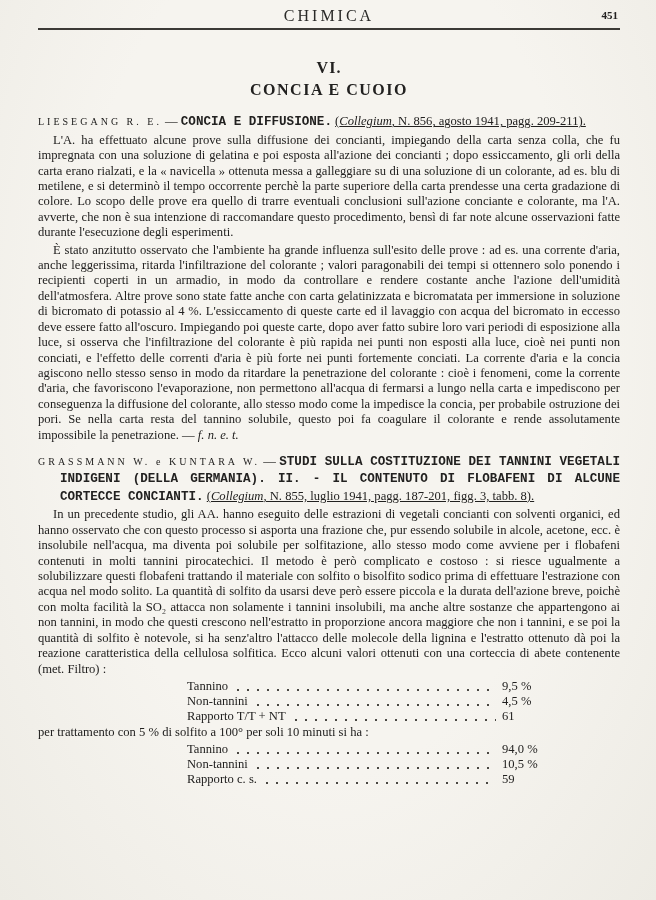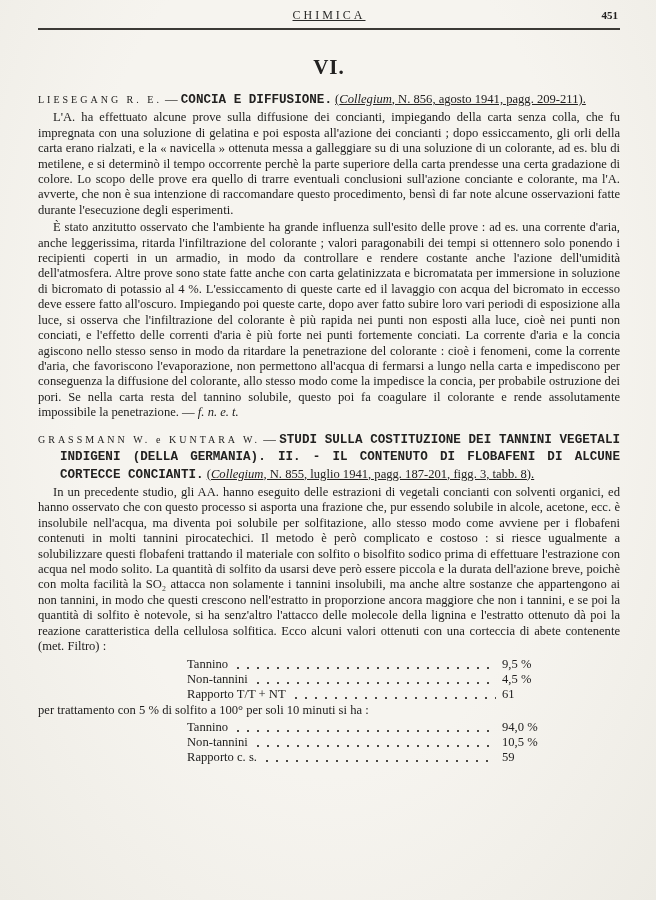--- a/index.html
+++ b/index.html
@@ -14,32 +14,32 @@
     color: #222120;
     padding: 8px 36px 0 38px;
     font-size: 12.6px;
     line-height: 15.4px;
   }
 
   
   .running-head { position: relative; height: 17px; }
   .head-title {
     position: absolute; left: 50%; transform: translateX(-50%);
-    font-size: 12px; letter-spacing: 3px; color: #2a2a28; text-decoration: underline;
+    font-size: 16px; letter-spacing: 3px; color: #2a2a28;
   }
   .head-page {
     position: absolute; right: 2px; top: 0;
     font-size: 11px; font-weight: bold;
   }
   .rule { margin-top: 3px; height: 1.5px; background: #3c3a36; }
 
   
   .sec-num {
     margin-top: 30px; text-align: center;
-    font-size: 21px; font-weight: bold; letter-spacing: 1px;
+    font-size: 16px; font-weight: bold; letter-spacing: 1px;
   }
   .sec-title {
     margin-top: 7px; text-align: center;
     font-size: 16px; font-weight: bold; letter-spacing: 1.5px;
   }
 
   
   .entry-head {
     text-align: justify;
     padding-left: 22px; text-indent: -22px;
@@ -82,20 +82,21 @@
 
 <div class="page">
 
   <div class="running-head">
     <span class="head-title">CHIMICA</span>
     <span class="head-page">451</span>
   </div>
   <div class="rule"></div>
 
   <div class="sec-num">VI.</div>
+  <div class="sec-title">CONCIA E CUOIO</div>
 
   <div class="entry entry-1">
     <p class="entry-head">
       <span class="authors">LIESEGANG R. E.</span>
       <span class="dash">—</span>
       <span class="etitle">CONCIA E DIFFUSIONE.</span>
       <span class="ref"><span>(</span><span class="journal">Collegium</span><span>, N. 856, agosto 1941, pagg. 209-211).</span></span>
     </p>
     <p class="body"><span>L'A. ha effettuato alcune prove sulla diffusione dei concianti, impiegando della carta senza colla, che fu impregnata con una soluzione di gelatina e poi esposta all'azione dei concianti ; dopo essiccamento, gli orli della carta erano rialzati, e la « navicella » ottenuta messa a galleggiare su di una soluzione di un colorante, ad es. blu di metilene, e si determinò il tempo occorrente perchè la parte superiore della carta prendesse una certa gradazione di colore. Lo scopo delle prove era quello di trarre eventuali conclusioni sull'azione conciante e colorante, ma l'A. avverte, che non è sua intenzione di raccomandare questo procedimento, bensì di far note alcune osservazioni fatte durante l'esecuzione degli esperimenti.</span></p>
     <p class="body"><span>È stato anzitutto osservato che l'ambiente ha grande influenza sull'esito delle prove : ad es. una corrente d'aria, anche leggerissima, ritarda l'infiltrazione del colorante ; valori paragonabili dei tempi si ottennero solo ponendo i recipienti coperti in un armadio, in modo da controllare e rendere costante anche l'azione dell'umidità dell'atmosfera. Altre prove sono state fatte anche con carta gelatinizzata e bicromatata per immersione in soluzione di bicromato di potassio al 4 %. L'essiccamento di queste carte ed il lavaggio con acqua del bicromato in eccesso deve essere fatto all'oscuro. Impiegando poi queste carte, dopo aver fatto subire loro vari periodi di esposizione alla luce, si osserva che l'infiltrazione del colorante è più rapida nei punti non esposti alla luce, cioè nei punti non conciati, e l'effetto delle correnti d'aria è più forte nei punti fortemente conciati. La corrente d'aria e la concia agiscono nello stesso senso in modo da ritardare la penetrazione del colorante : cioè i fenomeni, come la corrente d'aria, che favoriscono l'evaporazione, non permettono all'acqua di fermarsi a lungo nella carta e impediscono per conseguenza la diffusione del colorante, allo stesso modo come la impedisce la concia, per probabile ostruzione dei pori. Se nella carta resta del tannino solubile, questo poi fa coagulare il colorante e rende assolutamente impossibile la penetrazione.</span>

